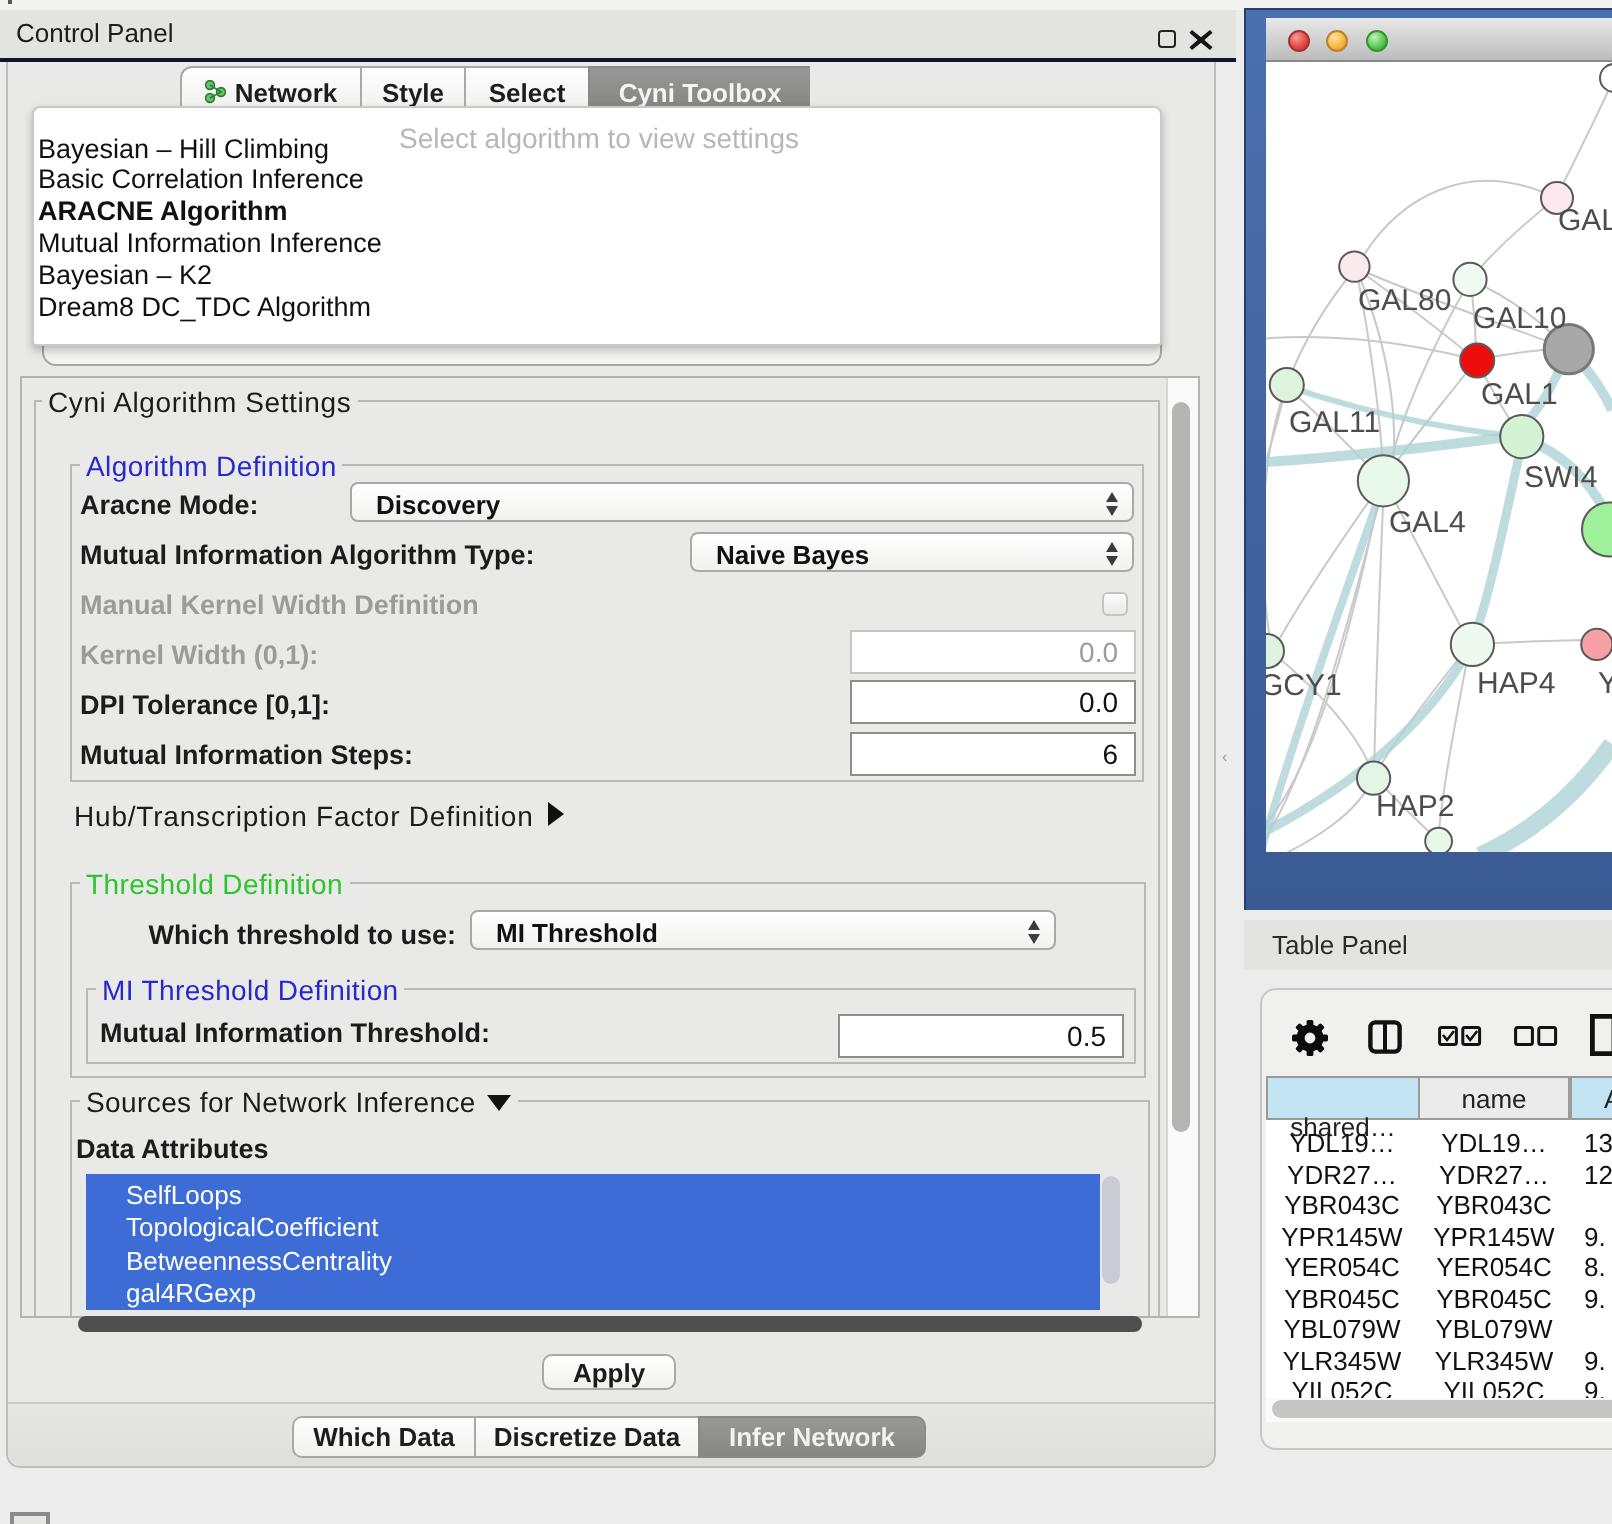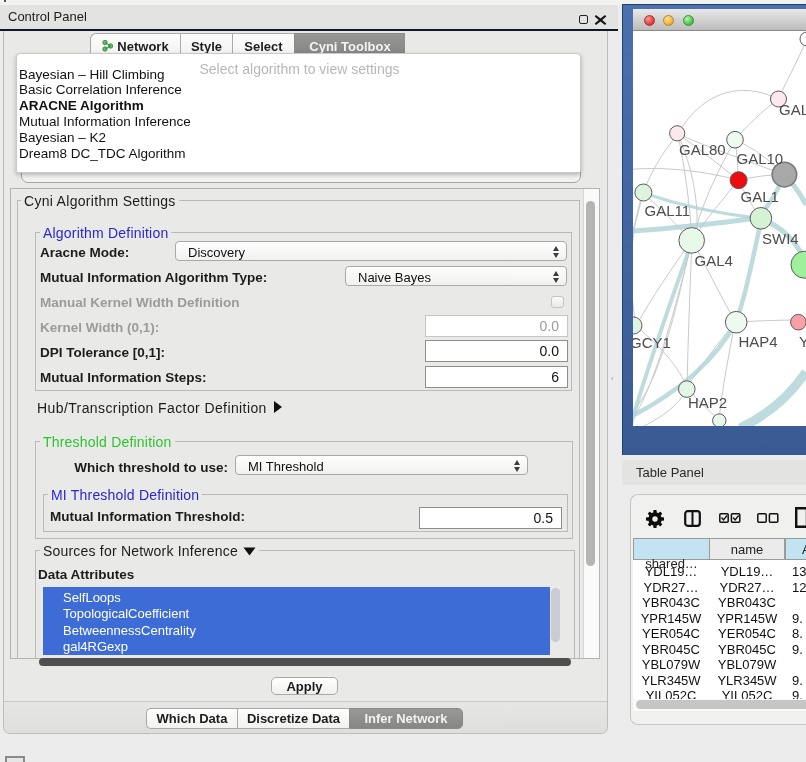--- a/index.html
+++ b/index.html
@@ -84,21 +84,21 @@
 <div class="abs lbl dis" style="left:40px;top:320px;">Kernel Width (0,1):</div>
 <div class="abs inp dis2" style="left:425px;top:315px;">0.0</div>
 <div class="abs lbl" style="left:40px;top:345px;">DPI Tolerance [0,1]:</div>
 <div class="abs inp" style="left:425px;top:340px;">0.0</div>
 <div class="abs lbl" style="left:40px;top:370px;">Mutual Information Steps:</div>
 <div class="abs inp" style="left:425px;top:366px;">6</div>
 
 <style>
 .lbl { font-size:13.5px; font-weight:bold; color:#1c1c1c; }
 .lbl.dis { color:#9b9b9a; }
-.combo { height:20px; background:linear-gradient(#ffffff,#f1f1f0); border:1px solid #a9a9a8; border-radius:4px; font-size:13px; color:#111; }
+.combo { height:20px; background:linear-gradient(#ffffff,#f1f1f0); border:1px solid #a9a9a8; border-radius:4px; font-size:13px; color:#111;font-weight:bold; }
 .combo span { position:absolute; left:12px; top:3px; }
 .combo i { position:absolute; right:6px; top:3px; width:8px; height:14px; }
 .combo i::before { content:""; position:absolute; left:1px; top:1px;
   border-left:3.5px solid transparent; border-right:3.5px solid transparent; border-bottom:5px solid #3c3c3c; }
 .combo i::after { content:""; position:absolute; left:1px; bottom:1px;
   border-left:3.5px solid transparent; border-right:3.5px solid transparent; border-top:5px solid #3c3c3c; }
 .inp { width:143px; height:22px; background:#fff; border:1px solid #8e8e8d; font-size:14px; color:#111;
   text-align:right; padding:2px 8px 0 0; }
 .inp.dis2 { border-color:#c6c6c5; color:#9b9b9a; }
 </style>

